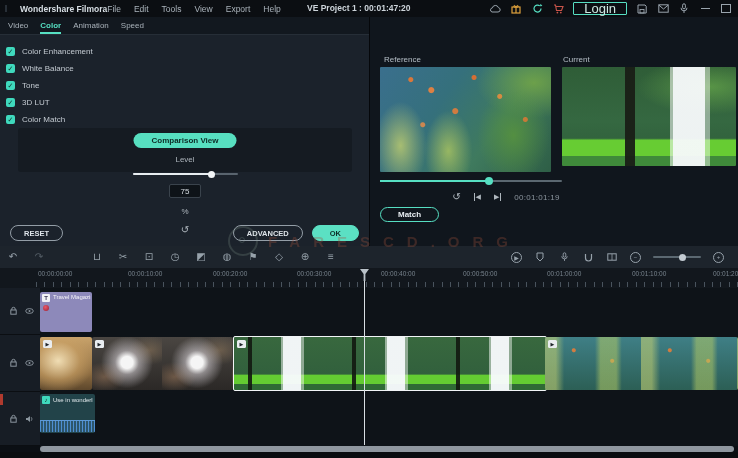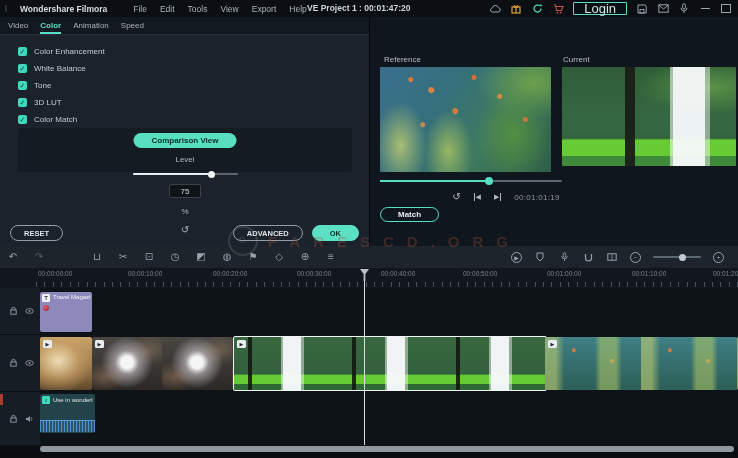--- a/index.html
+++ b/index.html
@@ -3,41 +3,41 @@
 <meta charset="utf-8">
 <style>
   html,body{margin:0;padding:0;background:#000;}
   #app{position:relative;width:738px;height:458px;background:#0b0f14;overflow:hidden;
        font-family:"Liberation Sans","DejaVu Sans",sans-serif;color:#c7ced5;
        -webkit-font-smoothing:antialiased;}
   
   .titlebar{position:absolute;left:0;top:0;width:738px;height:17px;background:#0b0e12;
             display:flex;align-items:center;font-size:8.5px;border-bottom:1px solid #05070a;}
   .app-mark{width:7px;height:7px;margin:0 6px 0 5px;border-left:2px solid #3c4650;opacity:.6;}
-  .app-title{font-weight:bold;color:#d7dee4;margin-right:26px;white-space:nowrap;}
+  .app-title{font-weight:bold;color:#d7dee4;white-space:nowrap;}
   .menu-item{color:#aab3bb;margin-right:13px;cursor:default;}
   .proj-title{position:absolute;left:307px;top:3px;font-weight:bold;color:#cdd4da;font-size:8.5px;white-space:nowrap;}
   .tb-icons{position:absolute;right:6px;top:0;height:17px;display:flex;align-items:center;gap:9px;}
   .tb-ico{width:12px;height:12px;display:flex;align-items:center;justify-content:center;}
   .tb-ico svg{display:block;}
   .login-pill{border:1px solid #56dfc2;color:#cfe9e2;border-radius:1px;font-size:13px;
               padding:1px 10px;line-height:9px;background:transparent;}
   .win-min{width:9px;height:1px;background:#9aa4ad;}
   .win-max{width:8px;height:7px;border:1px solid #9aa4ad;}
   
   .left-pane{position:absolute;left:0;top:17px;width:370px;height:229px;background:#1b222b;
              border-right:1px solid #05070a;box-sizing:border-box;}
   .right-pane{position:absolute;left:370px;top:17px;width:435px;height:229px;background:#10161d;}
   .tabbar{height:17px;background:#12181f;display:flex;align-items:flex-end;gap:0;
           border-bottom:1px solid #262e37;font-size:8px;}
   .tab{padding:0 0 4px 0;margin-left:12px;color:#a9b2ba;}
   .tab.first{margin-left:8px;}
   .tab.active{color:#56dfc2;border-bottom:2px solid #56dfc2;padding-bottom:2px;font-weight:bold;}
   
-  .options{padding:8px 0 0 18px;}
+  .options{padding:8px 0 0 6px;}
   .opt-row{display:flex;align-items:center;height:17px;}
   .cbx{width:9px;height:9px;background:#3fd9bd;border-radius:2px;margin-right:7px;
        display:flex;align-items:center;justify-content:center;font-size:7px;color:#10332c;font-weight:bold;line-height:9px;}
   .opt-label{font-size:8px;color:#c3cad1;}
   .subpanel{position:absolute;left:18px;top:111px;width:334px;height:44px;background:#151b22;border-radius:3px;}
   .comp-btn{position:absolute;left:50%;transform:translateX(-50%);top:5px;background:#57dfc0;
             color:#0e2b26;font-weight:bold;font-size:8px;padding:3px 18px;border-radius:9px;border:none;white-space:nowrap;}
   .level-row{position:absolute;left:0;right:0;top:27px;display:flex;align-items:center;justify-content:center;gap:9px;flex-direction:column;}
   .level-label{font-size:8px;color:#aeb6bd;}
   .slider{position:relative;width:105px;height:2px;background:#59646e;border-radius:1px;}

